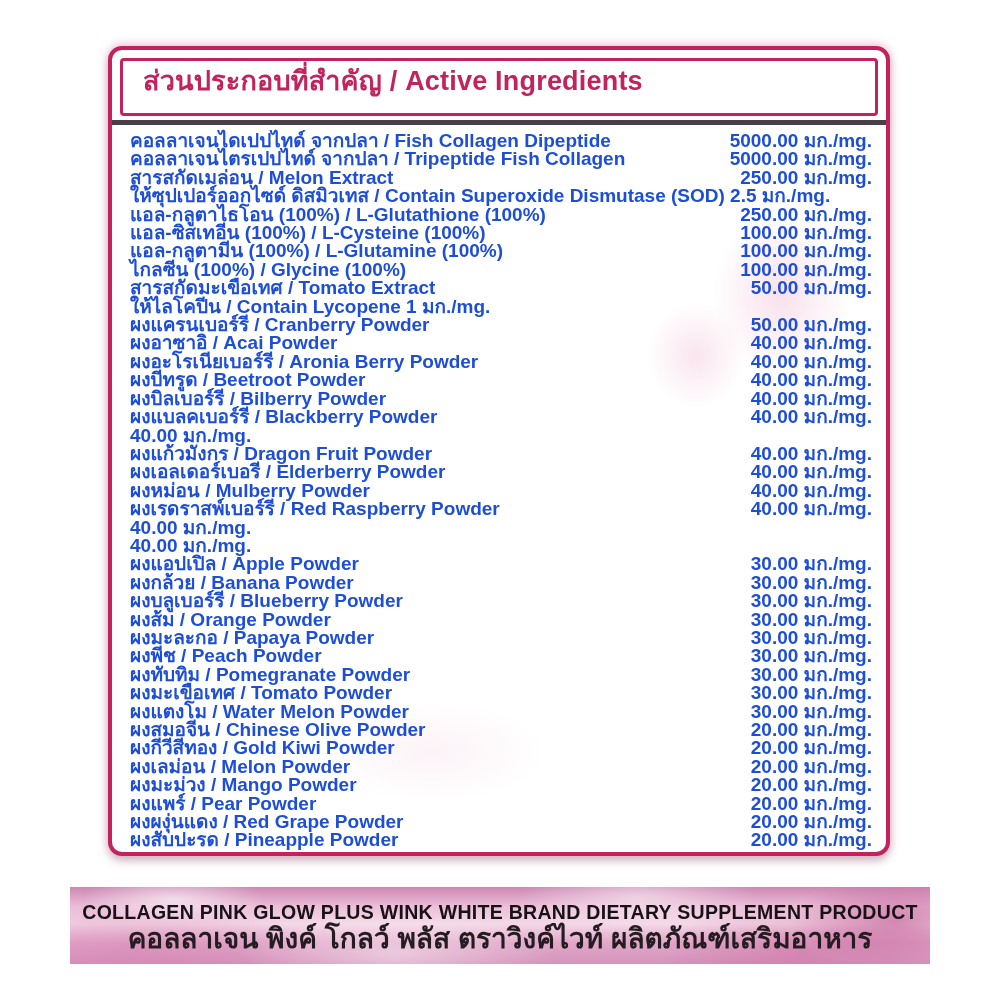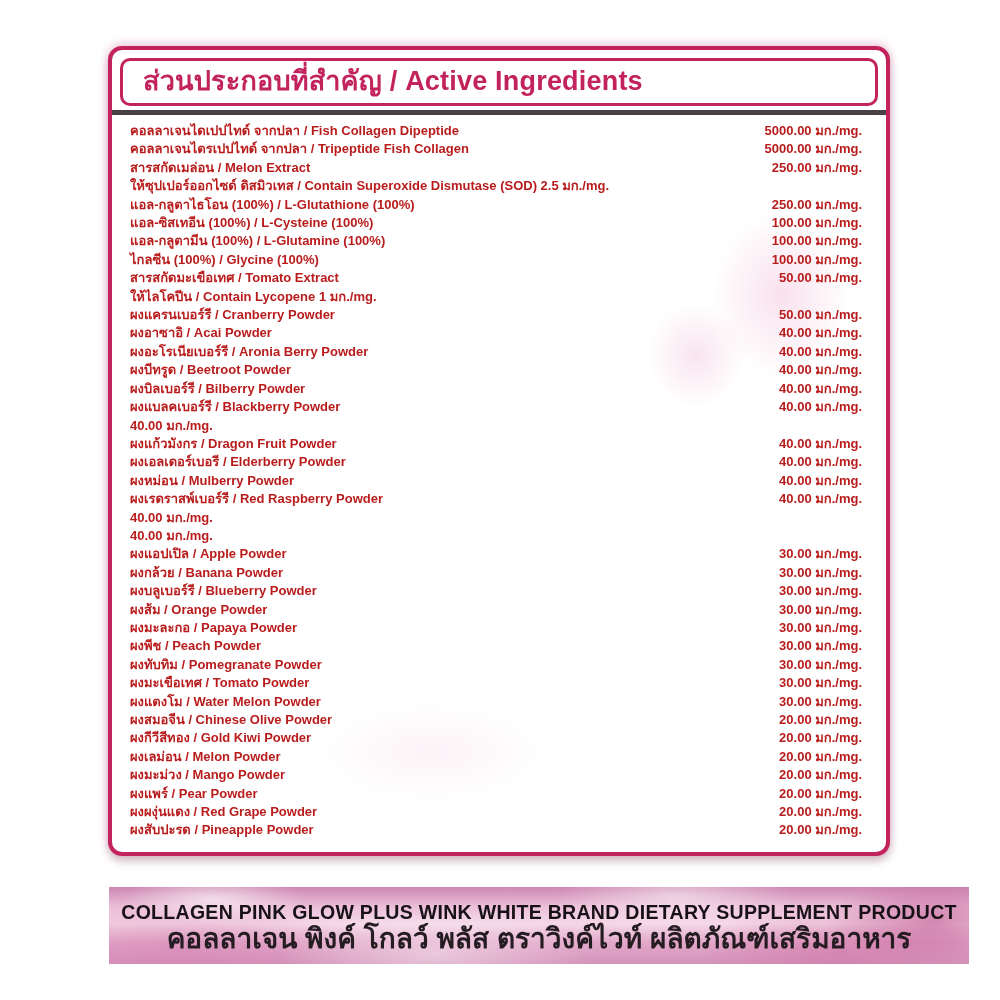--- a/index.html
+++ b/index.html
@@ -17,46 +17,45 @@
     overflow:hidden;
   }
   .wm{position:absolute;pointer-events:none;border-radius:50%;}
   .wm1{right:10px;top:130px;width:190px;height:230px;
        background:radial-gradient(closest-side,rgba(238,176,206,.38),rgba(238,176,206,0) 72%);}
   .wm2{right:120px;top:230px;width:140px;height:150px;
        background:radial-gradient(closest-side,rgba(233,160,196,.28),rgba(233,160,196,0) 70%);}
   .wm3{left:160px;bottom:30px;width:320px;height:140px;
        background:radial-gradient(closest-side,rgba(238,186,212,.18),rgba(238,186,212,0) 70%);}
   .panel-header{
-    margin:8px 8px 0 8px;border:3px solid #c2235c;border-radius:10px;
-    padding:3px 10px 5px 20px;box-sizing:border-box;
+    margin:8px 8px 0 8px;border:3px solid #c2235c;border-radius:4px;
+    padding:3px 10px 15px 20px;box-sizing:border-box;
     color:#c2235c;font-size:27px;font-weight:700;line-height:34px;
     letter-spacing:.2px;white-space:nowrap;
   }
   .rule-dark{border-top:5px solid #4b3f47;margin:4px 0 0 0;}
   .ing-list{
-    padding:7px 24px 0 18px;color:#b91c1c;font-size:13px;font-weight:700;
+    padding:7px 14px 0 18px;color:#1d4ed8;font-size:19px;font-weight:700;
     position:relative;
   }
   .row{display:flex;justify-content:space-between;align-items:baseline;line-height:18.4px;}
   .row .name{white-space:nowrap;}
   .row .amt{white-space:nowrap;text-align:center;}
   
   .banner{
     position:absolute;left:70px;top:887px;width:860px;height:77px;
     display:flex;flex-direction:column;justify-content:center;align-items:center;
     background:
       radial-gradient(130px 36px at 12% 16%, rgba(255,255,255,.60), rgba(255,255,255,0) 70%),
       radial-gradient(170px 44px at 66% 12%, rgba(255,255,255,.50), rgba(255,255,255,0) 70%),
       radial-gradient(220px 60px at 38% 88%, rgba(255,255,255,.45), rgba(255,255,255,0) 72%),
       radial-gradient(150px 60px at 96% 45%, rgba(186,74,136,.55), rgba(186,74,136,0) 72%),
       radial-gradient(200px 70px at 85% 85%, rgba(205,110,160,.50), rgba(205,110,160,0) 70%),
       radial-gradient(240px 80px at 8% 85%, rgba(214,126,175,.45), rgba(214,126,175,0) 70%),
       linear-gradient(180deg,#cd87b2 0%, #ecc0da 26%, #f4d8e7 48%, #e2a8ca 72%, #d493ba 100%);
-    margin-left: 39px;
   }
   .banner-line1{
     color:#181216;font-size:19.5px;font-weight:700;letter-spacing:.3px;
     line-height:25px;white-space:nowrap;
   }
   .banner-line2{
     color:#241c21;font-size:28px;font-weight:700;line-height:27px;white-space:nowrap;
   }
 </style>
 </head>

